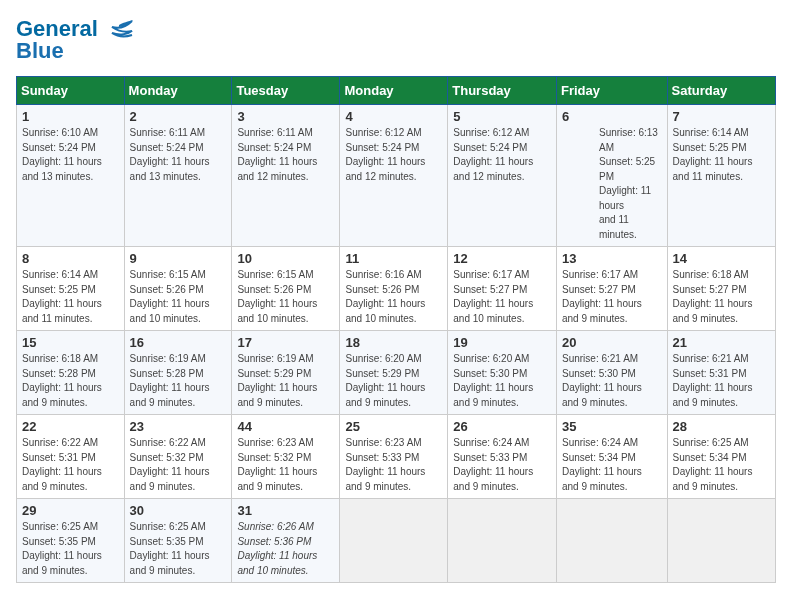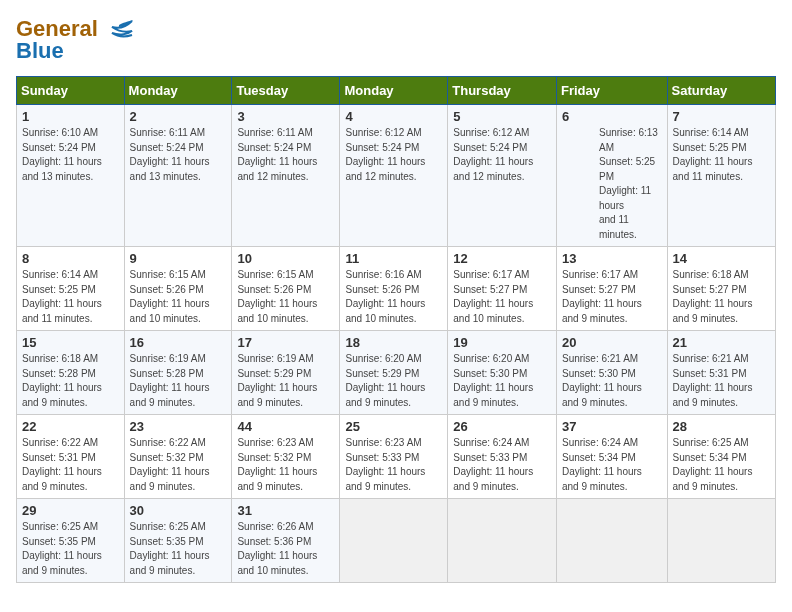--- a/index.html
+++ b/index.html
@@ -36,21 +36,21 @@
     }
     .location {
       font-size: 16px;
       color: #555;
     }
     .calendar {
       width: 100%;
       border-collapse: collapse;
     }
     .calendar th {
-      background: #4d7c0f;
+      background: #15803d;
       color: #fff;
       font-size: 13px;
       font-weight: bold;
       padding: 6px 4px;
       text-align: left;
       border: 1px solid #1a5a9a;
     }
     .calendar td {
       border: 1px solid #ccc;
       vertical-align: top;
@@ -83,21 +83,21 @@
       background: #f0f0f0 !important;
     }
   </style>
 </head>
 <body>
 
 <div class="header">
   <div class="logo">
     <div class="logo-row">
       <div style="font-size:22px;font-weight:bold;color:#333;">
-        <span style="color:#a16207;">General</span>
+        <span style="color:#0369a1;">General</span>
         <svg width="30" height="22" viewBox="0 0 30 22" style="vertical-align:middle;">
           <path d="M28 2 C22 8, 15 10, 8 8 C14 12, 20 14, 28 12 C24 15, 16 17, 8 14 C14 18, 22 18, 28 16" stroke="#1a6faf" stroke-width="2" fill="none"></path>
           <path d="M15 6 C18 4, 25 2, 29 1 C26 5, 20 8, 15 8Z" fill="#1a6faf"></path>
         </svg>
       </div>
     </div>
     <div style="font-size:22px;font-weight:bold;color:#1a6faf;margin-top:-4px;">Blue</div>
   </div>
 </div>
 
@@ -297,21 +297,21 @@
 and 9 minutes.</div>
         </td>
         <td>
           <span class="day-num">26</span>
           <div class="day-info" style="white-space: pre-line;">Sunrise: 6:24 AM
 Sunset: 5:33 PM
 Daylight: 11 hours
 and 9 minutes.</div>
         </td>
         <td>
-          <span class="day-num">37</span>
+          <span class="day-num">35</span>
           <div class="day-info" style="white-space: pre-line;">Sunrise: 6:24 AM
 Sunset: 5:34 PM
 Daylight: 11 hours
 and 9 minutes.</div>
         </td>
         <td>
           <span class="day-num">28</span>
           <div class="day-info" style="white-space: pre-line;">Sunrise: 6:25 AM
 Sunset: 5:34 PM
 Daylight: 11 hours
@@ -328,21 +328,21 @@
         </td>
         <td>
           <span class="day-num">30</span>
           <div class="day-info" style="white-space: pre-line;">Sunrise: 6:25 AM
 Sunset: 5:35 PM
 Daylight: 11 hours
 and 9 minutes.</div>
         </td>
         <td>
           <span class="day-num">31</span>
-          <div class="day-info" style="white-space: pre-line;">Sunrise: 6:26 AM
+          <div class="day-info" style="white-space: pre-line; font-style: italic;">Sunrise: 6:26 AM
 Sunset: 5:36 PM
 Daylight: 11 hours
 and 10 minutes.</div>
         </td>
         <td class="empty-cell"></td>
         <td class="empty-cell"></td>
         <td class="empty-cell"></td>
         <td class="empty-cell"></td>
       </tr>
     </tbody>

